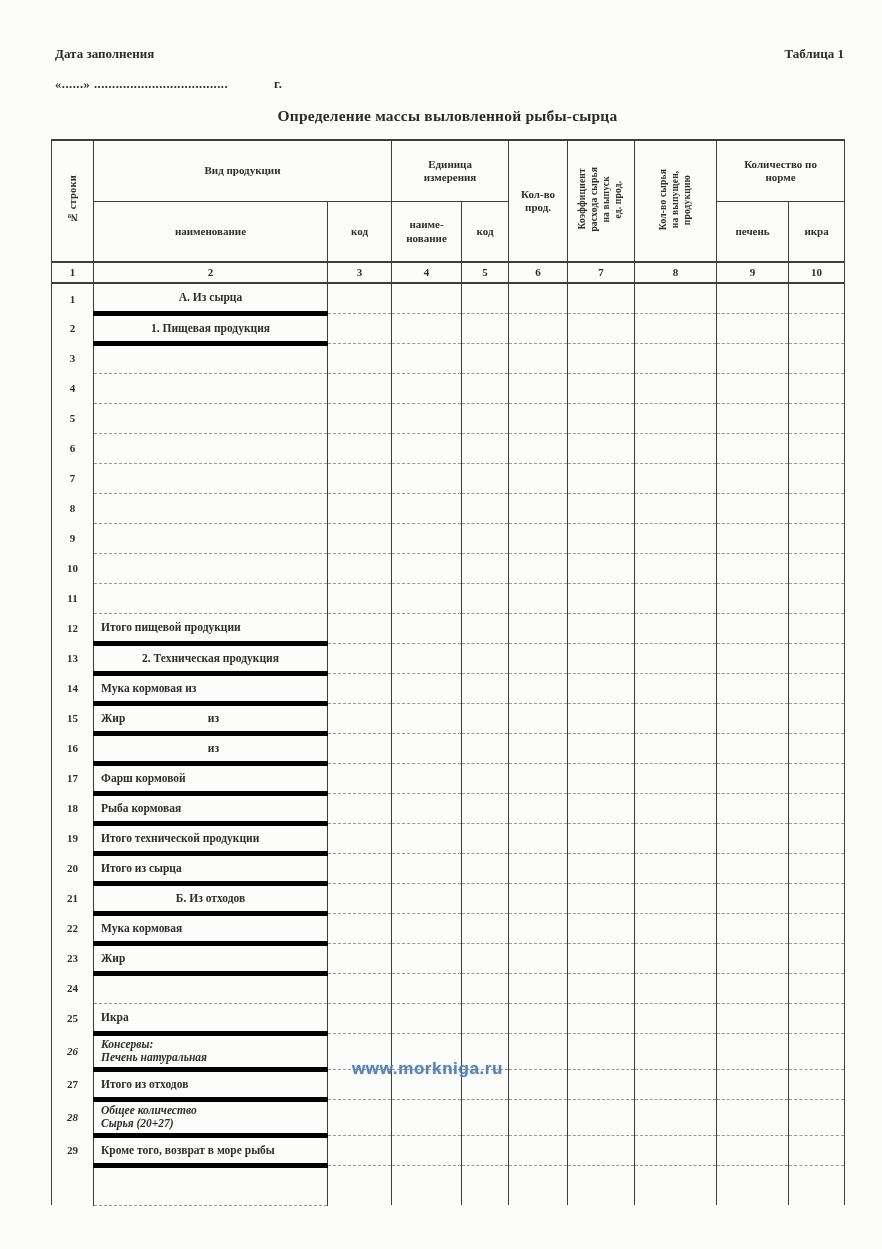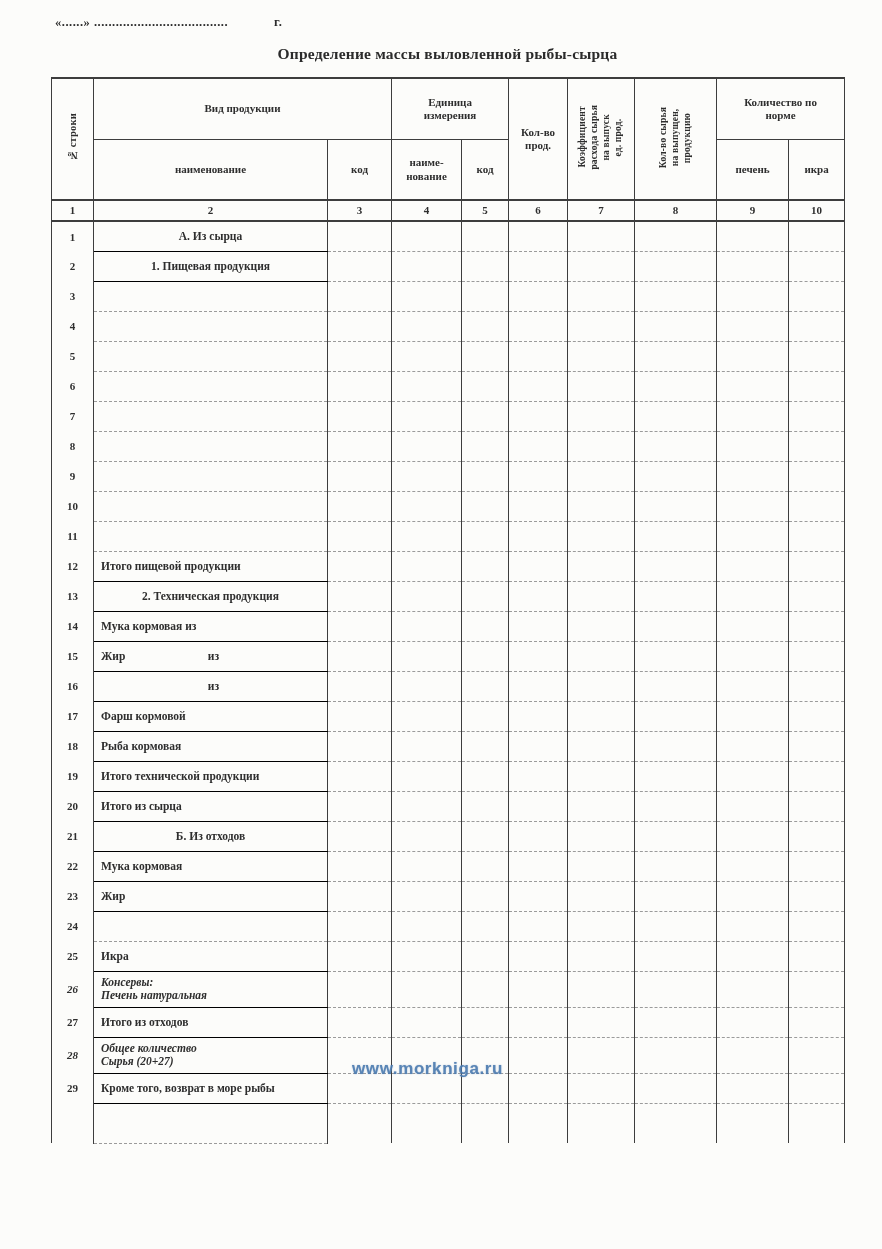--- a/index.html
+++ b/index.html
@@ -47,39 +47,43 @@
   tbody tr { height:30px; }
   tbody tr.tall { height:36px;font-style:italic; }
   tbody tr.tail { height:40px; }
   td.c-num {
     text-align:center; font-size:11px; border-bottom:none; border-top:none;
     vertical-align:middle;
   }
   td.c-name {
     position:relative; font-size:11.5px; line-height:1.1;
     padding:2px 4px 2px 7px; vertical-align:middle;
-    border-bottom:1px solid #000000; white-space:pre-line;
+    border-bottom:5px solid #000000; white-space:pre-line;
   }
   td.c-name.section { text-align:center; padding-left:4px; }
   td.c-name.empty { border-bottom:1px dashed #9b9b9b; }
   td.c-name .mid { position:absolute; left:42%; top:50%; transform:translateY(-50%);margin-left:16px; }
   td.c-data { border-bottom:1px dashed #9b9b9b; }
   tbody tr.tail td { border-bottom:none; }
   .watermark {
     position:absolute; left:352px; top:1059px; font-size:17px;
     letter-spacing:0.6px; font-weight:700; opacity:0.92;
     font-family:Liberation Sans, sans-serif;
     text-shadow:0 0 1.5px rgba(80,124,176,0.55);
   }
 </style>
 </head>
 <body>
 
 <div class="page">
 
+  <div class="top-row">
+    <span>Дата заполнения</span>
+    <span>Таблица 1</span>
+  </div>
 
   <div class="date-line">
     <span>«......» .....................................</span>
     <span class="year">г.</span>
   </div>
 
   <div class="doc-title">Определение массы выловленной рыбы-сырца</div>
 
   <table class="form">
     <colgroup>

